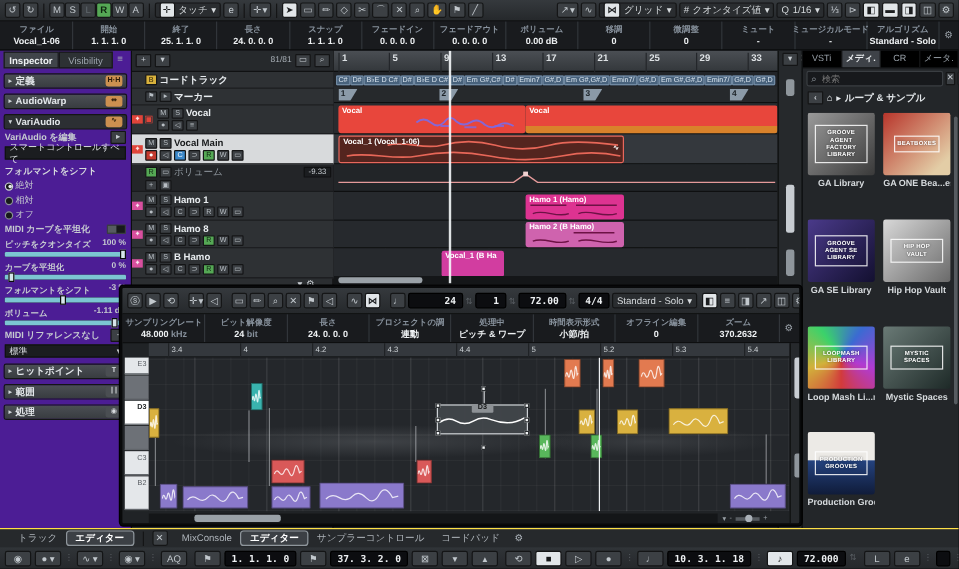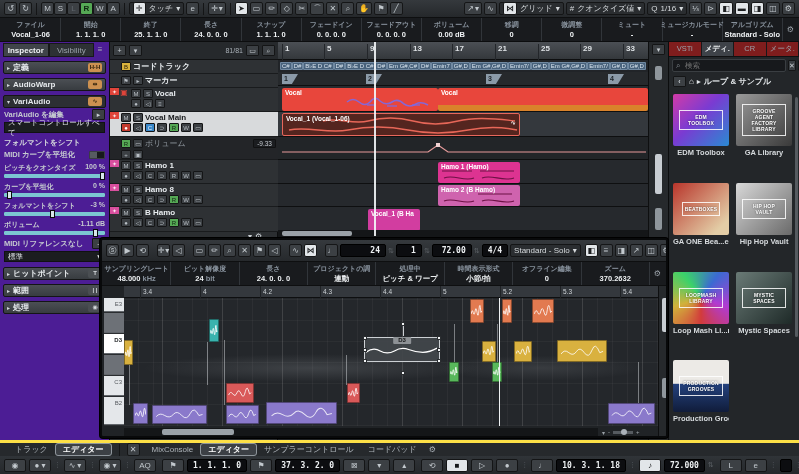--- a/index.html
+++ b/index.html
@@ -41,21 +41,21 @@
 .sldrow{display:flex;justify-content:space-between;font-size:7px;padding:2px 1px 0;color:#c6cbd0;font-weight:bold}
 .sld{height:4px;background:#0f1113;margin:1px 1px 2px;position:relative;border-radius:1px}
 .sld .fill{position:absolute;left:0;top:0;height:100%;background:#7cc5d2;border-radius:1px}
 .sld .thumb{position:absolute;top:-2px;width:5px;height:8px;background:#d6e6ea;border:1px solid #0a0b0c}
 .toggle{margin-left:auto;width:16px;height:8px;background:#17191b;border:1px solid #3a3e42;border-radius:1px}
 .toggle i{display:block;width:7px;height:6px;margin:0;background:#565b60}
 
 .tracks{left:110px;top:42px;width:168px;height:398px;background:#2b2e31;border-right:1px solid #0c0d0e;z-index:1}
 .thead{position:absolute;left:0;top:0;width:168px;height:18px;display:flex;align-items:center;gap:3px;padding:0 3px;background:#26292c;border-bottom:1px solid #101112}
 .cnt{margin-left:auto;color:#aab1b8;font-size:7px}
-.trow{position:absolute;left:0;width:168px;border-bottom:1px solid #191b1d;background:#2e3134;display:flex;align-items:flex-start;overflow:hidden}
+.trow{position:absolute;left:0;width:168px;border-bottom:1px solid #191b1d;background:#2e3134;display:flex;align-items:center;overflow:hidden}
 .cstrip{width:9px;flex:none;display:flex;align-items:center;justify-content:center;color:rgba(255,255,255,.85);font-size:6px}
 .tbody{flex:1;display:flex;flex-direction:column;justify-content:center;gap:1px;padding:1px 2px;overflow:hidden}
 .tline{display:flex;align-items:center;gap:2px}
 .tname{font-size:8px;font-weight:bold;color:#e8ecef;white-space:nowrap}
 .mini{width:10px;height:9px;flex:none;background:#3c4044;border:1px solid #141516;border-radius:1px;font-size:6px;line-height:8px;text-align:center;color:#b8bec4}
 .mini.rec{background:#c33a2e;color:#fff}
 .mini.grn{background:#55a855;color:#0f2410}
 .mini.cyn{background:#3a87c8;color:#eaf2fa}
 .trow.sel{background:#d8dadc}
 .trow.sel .tname{color:#17191b}
@@ -96,34 +96,34 @@
 .segsel{position:absolute;left:240px;top:39px;width:76px;height:25px;background:rgba(66,70,75,.92);border:1px solid #ccd0d4}
 .segsel .lbl{position:absolute;left:50%;top:-1px;transform:translateX(-50%);background:#8d9195;color:#141516;font-size:6px;font-weight:bold;padding:0 5px;line-height:7px;border-radius:1px}
 .hdl{position:absolute;width:4px;height:4px;background:#f2f4f6;border:1px solid #2a2d30}
 .ehscroll{position:absolute;left:22px;top:188px;width:474px;height:8px;background:#141618}
 .ehthumb{position:absolute;left:38px;top:1px;width:72px;height:6px;background:#9aa1a7;border-radius:2px}
 .ezoom{position:absolute;left:500px;top:188px;width:56px;height:8px;display:flex;align-items:center;gap:3px;color:#9aa1a7;font-size:6px}
 .evstrip{position:absolute;left:556px;top:46px;width:12px;height:150px;background:#26292c;border-left:1px solid #0e0f10}
 
 .media{left:668px;top:42px;width:131px;height:398px;background:#232629;border-left:1px solid #0c0d0e;z-index:2}
 .mtabs{display:flex;height:15px;border-bottom:1px solid #101112}
-.mtab{flex:1;text-align:center;line-height:14px;font-size:7.5px;color:#9aa2aa;background:#7f1d1d;border-right:1px solid #17181a}
+.mtab{flex:1;text-align:center;line-height:14px;font-size:7.5px;color:#9aa2aa;background:#000000;border-right:1px solid #17181a}
 .mtab.sel{background:#3e4248;color:#eef1f3;font-weight:bold}
 .msearch{display:flex;align-items:center;gap:2px;padding:2px 3px}
 .sinput{flex:1;height:13px;background:#17191c;border:1px solid #3a3e42;border-radius:2px;color:#c6cbd0;font-size:7.5px;padding:0 3px 0 12px}
 .sglass{position:absolute;left:7px;color:#8f969c;font-size:8px}
 .mcrumb{display:flex;align-items:center;gap:3px;padding:2px 4px;font-size:8px;color:#e3e7ea;font-weight:bold}
 .tiles{position:absolute;left:4px;top:52px;width:120px;height:346px;display:grid;grid-template-columns:56px 56px;gap:9px 7px;overflow:hidden}
 .tile{width:56px}
 .tart{width:56px;height:52px;border-radius:2px;display:flex;align-items:center;justify-content:center;overflow:hidden}
 .tart span{border:1px solid rgba(255,255,255,.85);padding:3px 2px;font-size:5px;font-weight:bold;color:#fff;text-align:center;text-transform:uppercase;letter-spacing:.2px;max-width:44px;text-shadow:0 0 2px rgba(0,0,0,.6)}
 .tlabel{font-size:7.5px;color:#d6dadd;text-align:center;margin-top:2px;white-space:nowrap;overflow:hidden;font-weight:bold}
 .mscroll{position:absolute;right:1px;top:55px;width:3px;height:240px;background:#565b60;border-radius:2px}
 
-.btabs{left:0;top:440px;width:799px;height:16px;background:#26292c;border-top:3px solid #fde047;display:flex;align-items:center;gap:5px;padding:0 8px;font-size:8px;z-index:8}
+.btabs{left:0;top:440px;width:799px;height:16px;background:#26292c;border-top:1px solid #fde047;display:flex;align-items:center;gap:5px;padding:0 8px;font-size:8px;z-index:8}
 .btab{padding:1px 7px;color:#aeb4ba;white-space:nowrap}
 .btab.sel{background:#3c4045;border:1px solid #8f969c;border-radius:3px;color:#fff;font-weight:bold}
 .trans{left:0;top:456px;width:799px;height:18px;background:linear-gradient(#303438,#25282b);display:flex;align-items:center;gap:3px;padding:0 4px;font-size:8px;z-index:8}
 .pbtn{height:13px;min-width:22px;display:inline-flex;align-items:center;justify-content:center;background:#3c4044;border:1px solid #141516;border-radius:2px;color:#c2c8cd;font-size:8px;padding:0 3px;gap:2px}
 .pbtn.on{background:#e2e6e9;color:#17191b}
 .disp{background:#0c0d10;border:1px solid #000;border-radius:2px;color:#eef1f3;padding:0 5px;height:13px;line-height:12px;font-size:8px;font-weight:bold;font-family:"DejaVu Sans Mono",monospace;white-space:nowrap}
 .vdots{color:#5a5f64;font-size:7px}
 .gear{color:#aab1b8}
 </style>
 </head>
@@ -278,20 +278,32 @@
     <div class="irow">
       <span style="font-weight:bold">VariAudio を編集</span>
       <span class="sbtn" style="margin-left:auto">▸</span>
     </div>
     <div class="irow">
       <span class="ibox">
         <span>スマートコントロールすべて</span>
       </span>
     </div>
     <div class="hdr">フォルマントをシフト</div>
+    <span>
+      
+    <span class="irow">
+        <span class="rad sel"></span>
+        <span>絶対</span>
+      </span><span class="irow">
+        <span class="rad"></span>
+        <span>相対</span>
+      </span><span class="irow">
+        <span class="rad"></span>
+        <span>オフ</span>
+      </span></span>
     <div class="irow">
       <span style="font-weight:bold">MIDI カーブを平坦化</span>
       <span class="toggle">
           <i></i>
         </span>
     </div>
     <span>
       
     <span style="display:block">
         <span class="sldrow">
@@ -587,37 +599,37 @@
       <span class="sbtn">☰</span>
     </div>
     <div class="mcrumb">
       <span class="sbtn">‹</span>
       <span>⌂</span>
       <span>▸</span>
       <span>ループ &amp; サンプル</span>
     </div>
     <div class="tiles">
 
-    <div class="tile">
-        <div class="tart" style="background: linear-gradient(135deg, rgb(210, 59, 168) 0%, rgb(122, 59, 210) 45%, rgb(42, 138, 210) 100%);">
-            <span>EDM TOOLBOX</span>
-          </div>
-        <div class="tlabel">EDM Toolbox</div>
-      </div>
         <div class="tile">
         <div class="tart" style="background: linear-gradient(135deg, rgb(154, 154, 154), rgb(58, 58, 58));">
             <span>GROOVE AGENT FACTORY LIBRARY</span>
           </div>
         <div class="tlabel">GA Library</div>
       </div>
         <div class="tile">
         <div class="tart" style="background: linear-gradient(135deg, rgb(184, 53, 43), rgb(227, 205, 166) 85%);">
             <span>BEATBOXES</span>
           </div>
         <div class="tlabel">GA ONE Bea...es</div>
+      </div>
+        <div class="tile">
+        <div class="tart" style="background: linear-gradient(135deg, rgb(74, 58, 138), rgb(19, 16, 48));">
+            <span>GROOVE AGENT SE LIBRARY</span>
+          </div>
+        <div class="tlabel">GA SE Library</div>
       </div>
         <div class="tile">
         <div class="tart" style="background: linear-gradient(135deg, rgb(216, 216, 216), rgb(106, 106, 106));">
             <span>HIP HOP VAULT</span>
           </div>
         <div class="tlabel">Hip Hop Vault</div>
       </div>
         <div class="tile">
         <div class="tart" style="background: conic-gradient(from 180deg, rgb(210, 59, 59), rgb(210, 177, 59), rgb(59, 210, 106), rgb(59, 106, 210), rgb(177, 59, 210), rgb(210, 59, 59));">
             <span>LOOPMASH LIBRARY</span>

